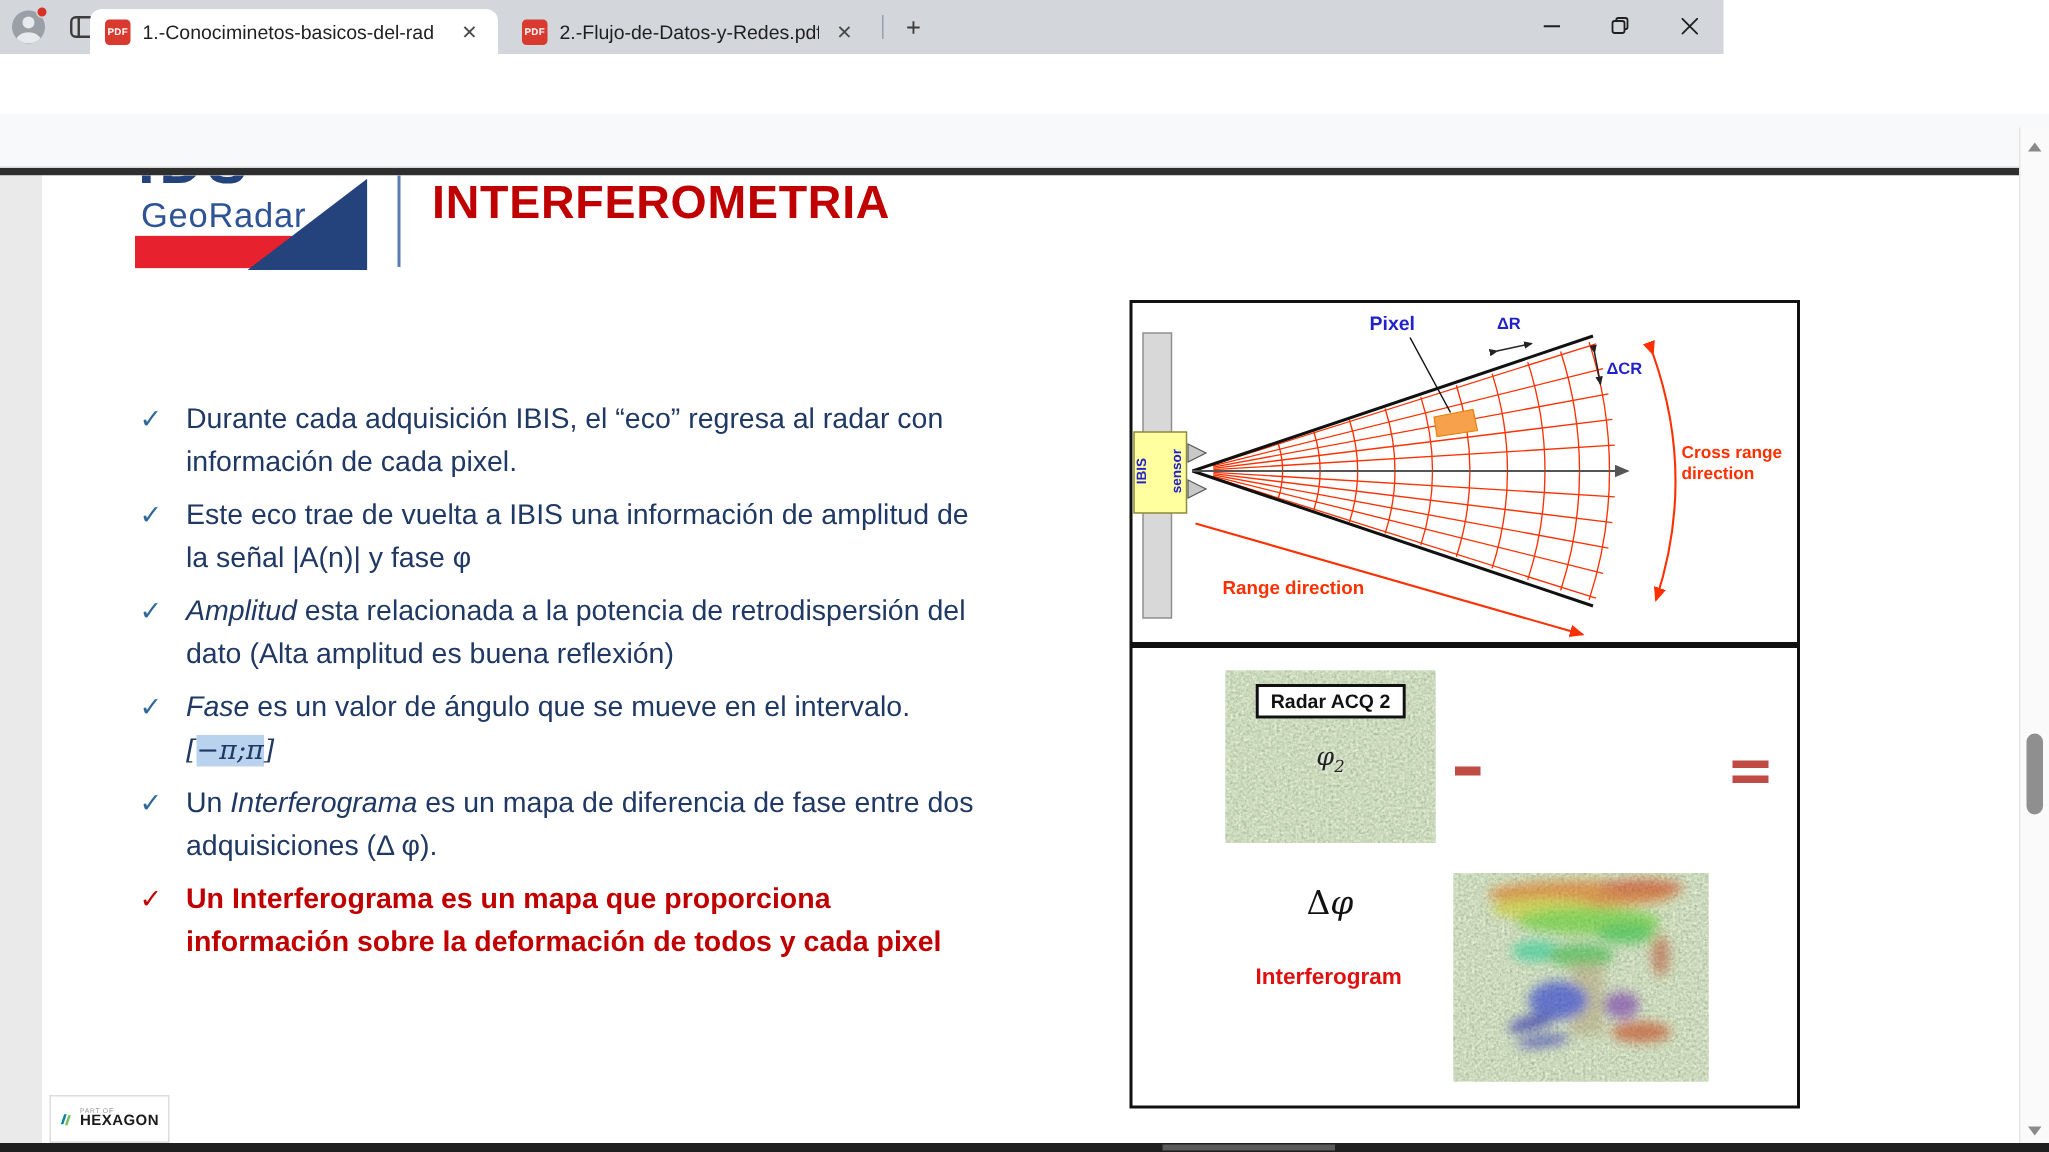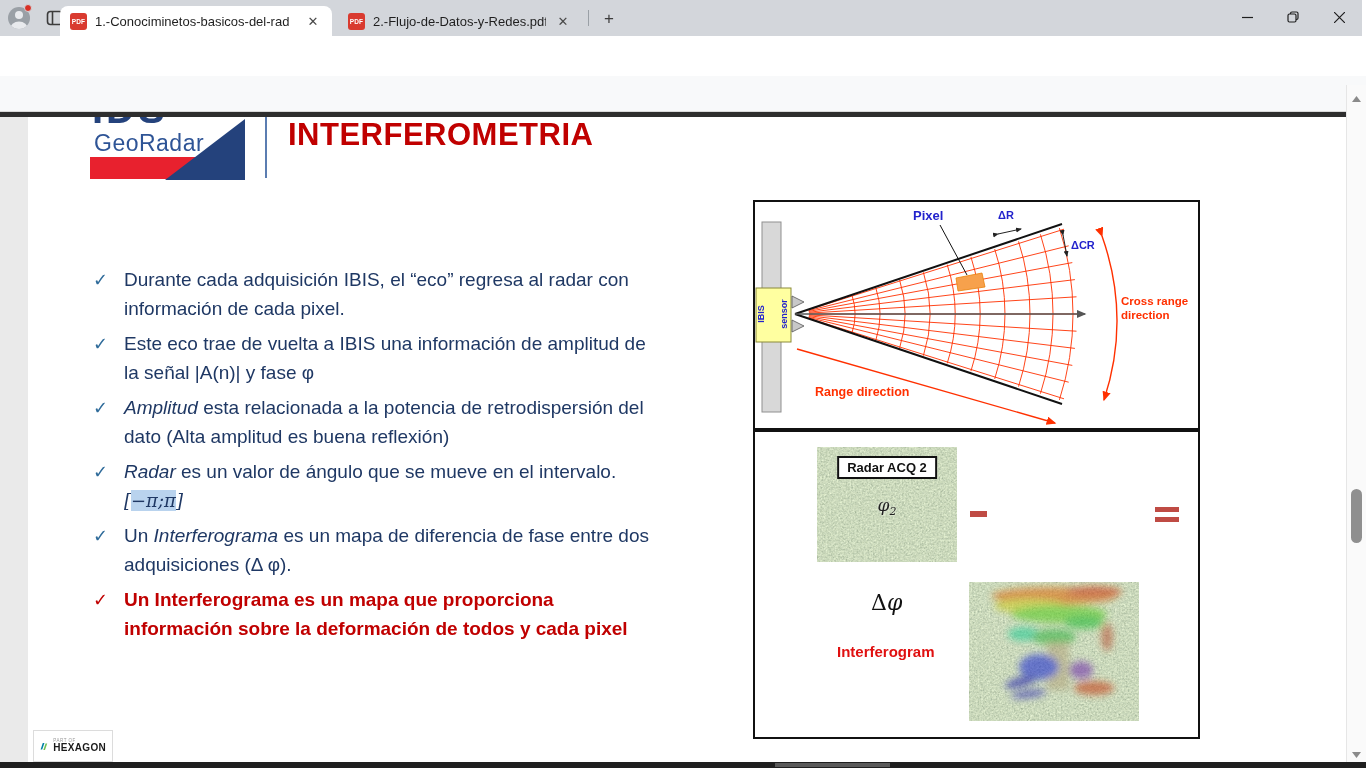--- a/index.html
+++ b/index.html
@@ -1,21 +1,21 @@
 <!DOCTYPE html>
 <html><head>
 <meta charset="utf-8">
 <style>
   * { margin:0; padding:0; box-sizing:border-box; }
   html,body { width:1366px; height:768px; overflow:hidden; background:#fff;
     font-family:"Liberation Sans", sans-serif; }
   .screen { position:relative; width:1366px; height:768px; background:#fff; }
 
   
-  .tabstrip { position:absolute; left:0; top:0; width:1362px; height:36px; background:#d3d6db; }
+  .tabstrip { position:absolute; left:0; top:0; width:1149px; height:36px; background:#d3d6db; }
   .avatar { position:absolute; left:8px; top:7px; width:22px; height:22px; border-radius:50%;
     background:#9aa0a6; overflow:hidden; }
   .avatar svg { display:block; }
   .avatar-badge { position:absolute; left:24px; top:4px; width:8px; height:8px; border-radius:50%;
     background:#d93025; border:1px solid #d3d6db; }
   .ws-icon { position:absolute; left:46px; top:9px; width:18px; height:18px; }
   .tab { position:absolute; display:flex; align-items:center; gap:8px; padding:0 10px; }
   .tab.active { left:60px; top:6px; width:272px; height:30px; background:#fff; border-radius:8px 8px 0 0; }
   .tab.inactive { left:338px; top:8px; width:244px; height:26px; }
   .tab-title { font-size:13px; color:#1f1f1f; white-space:nowrap; overflow:hidden; flex:1 1 auto; }
@@ -436,21 +436,21 @@
       <div class="bullet">
         <span class="chk">✓</span>
         <span class="txt"><span>Este eco trae de vuelta a IBIS una información de amplitud de la señal |A(n)| y fase φ</span></span>
       </div>
       <div class="bullet">
         <span class="chk">✓</span>
         <span class="txt"><span class="lead">Amplitud</span><span> esta relacionada a la potencia de retrodispersión del dato (Alta amplitud es buena reflexión)</span></span>
       </div>
       <div class="bullet">
         <span class="chk">✓</span>
-        <span class="txt"><span class="lead">Radar</span><span> es un valor de ángulo que se mueve en el intervalo. </span><span class="fx"><span>[</span><span class="fx-hl">−π</span><span class="fx-hl">;</span><span class="fx-hl">π</span><span>]</span></span></span>
+        <span class="txt"><span class="lead">Fase</span><span> es un valor de ángulo que se mueve en el intervalo. </span><span class="fx"><span>[</span><span class="fx-hl">−π</span><span class="fx-hl">;</span><span class="fx-hl">π</span><span>]</span></span></span>
       </div>
       <div class="bullet">
         <span class="chk">✓</span>
         <span class="txt"><span>Un </span><span class="lead">Interferograma</span><span> es un mapa de diferencia de fase entre dos adquisiciones (Δ φ).</span></span>
       </div>
       <div class="bullet red">
         <span class="chk">✓</span>
         <span class="txt"><span>Un Interferograma es un mapa que proporciona información sobre la deformación de todos y cada pixel</span></span>
       </div>
     </div>

